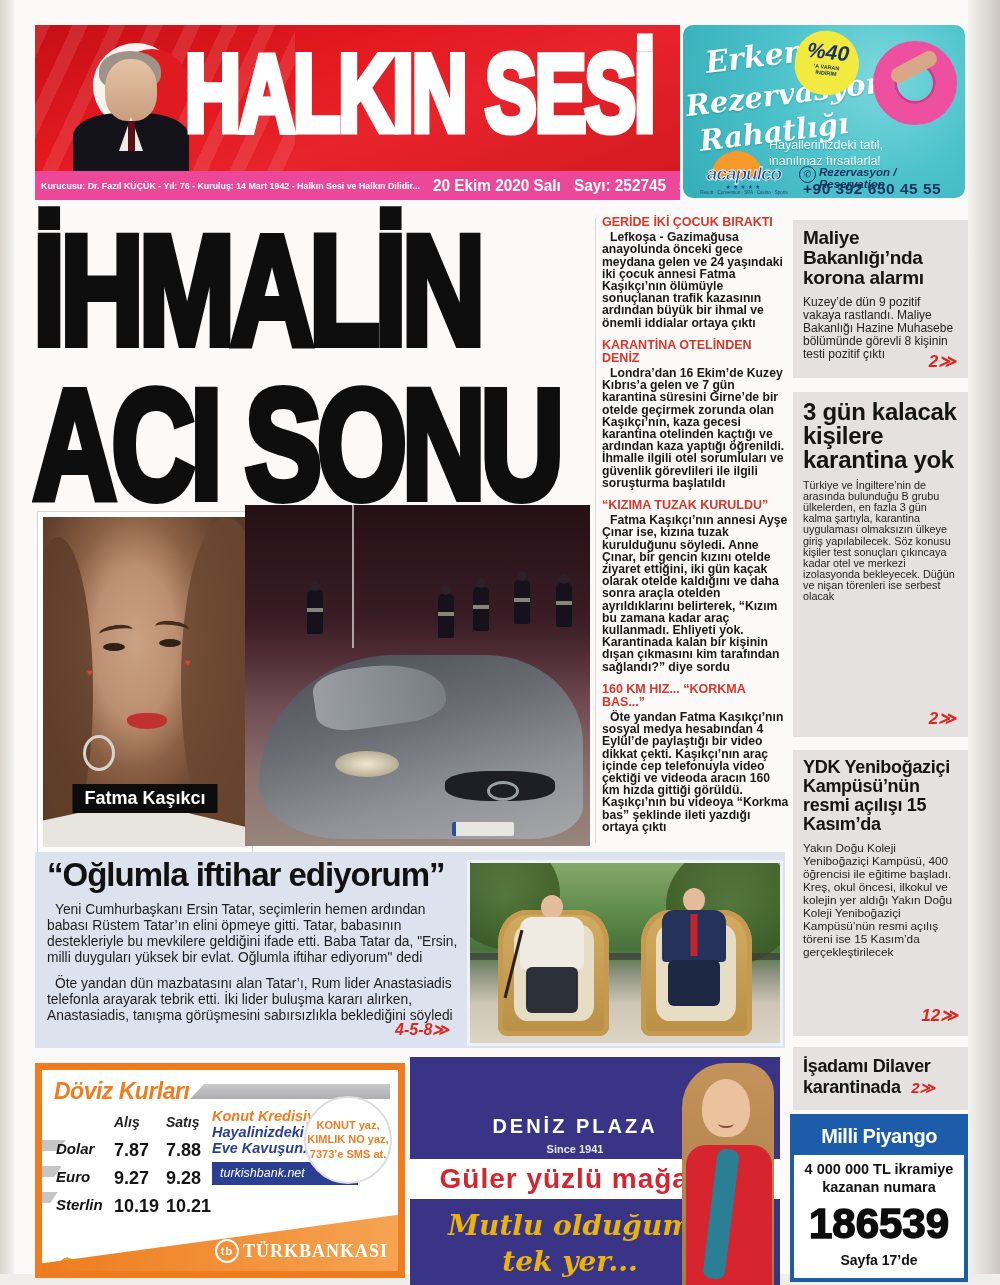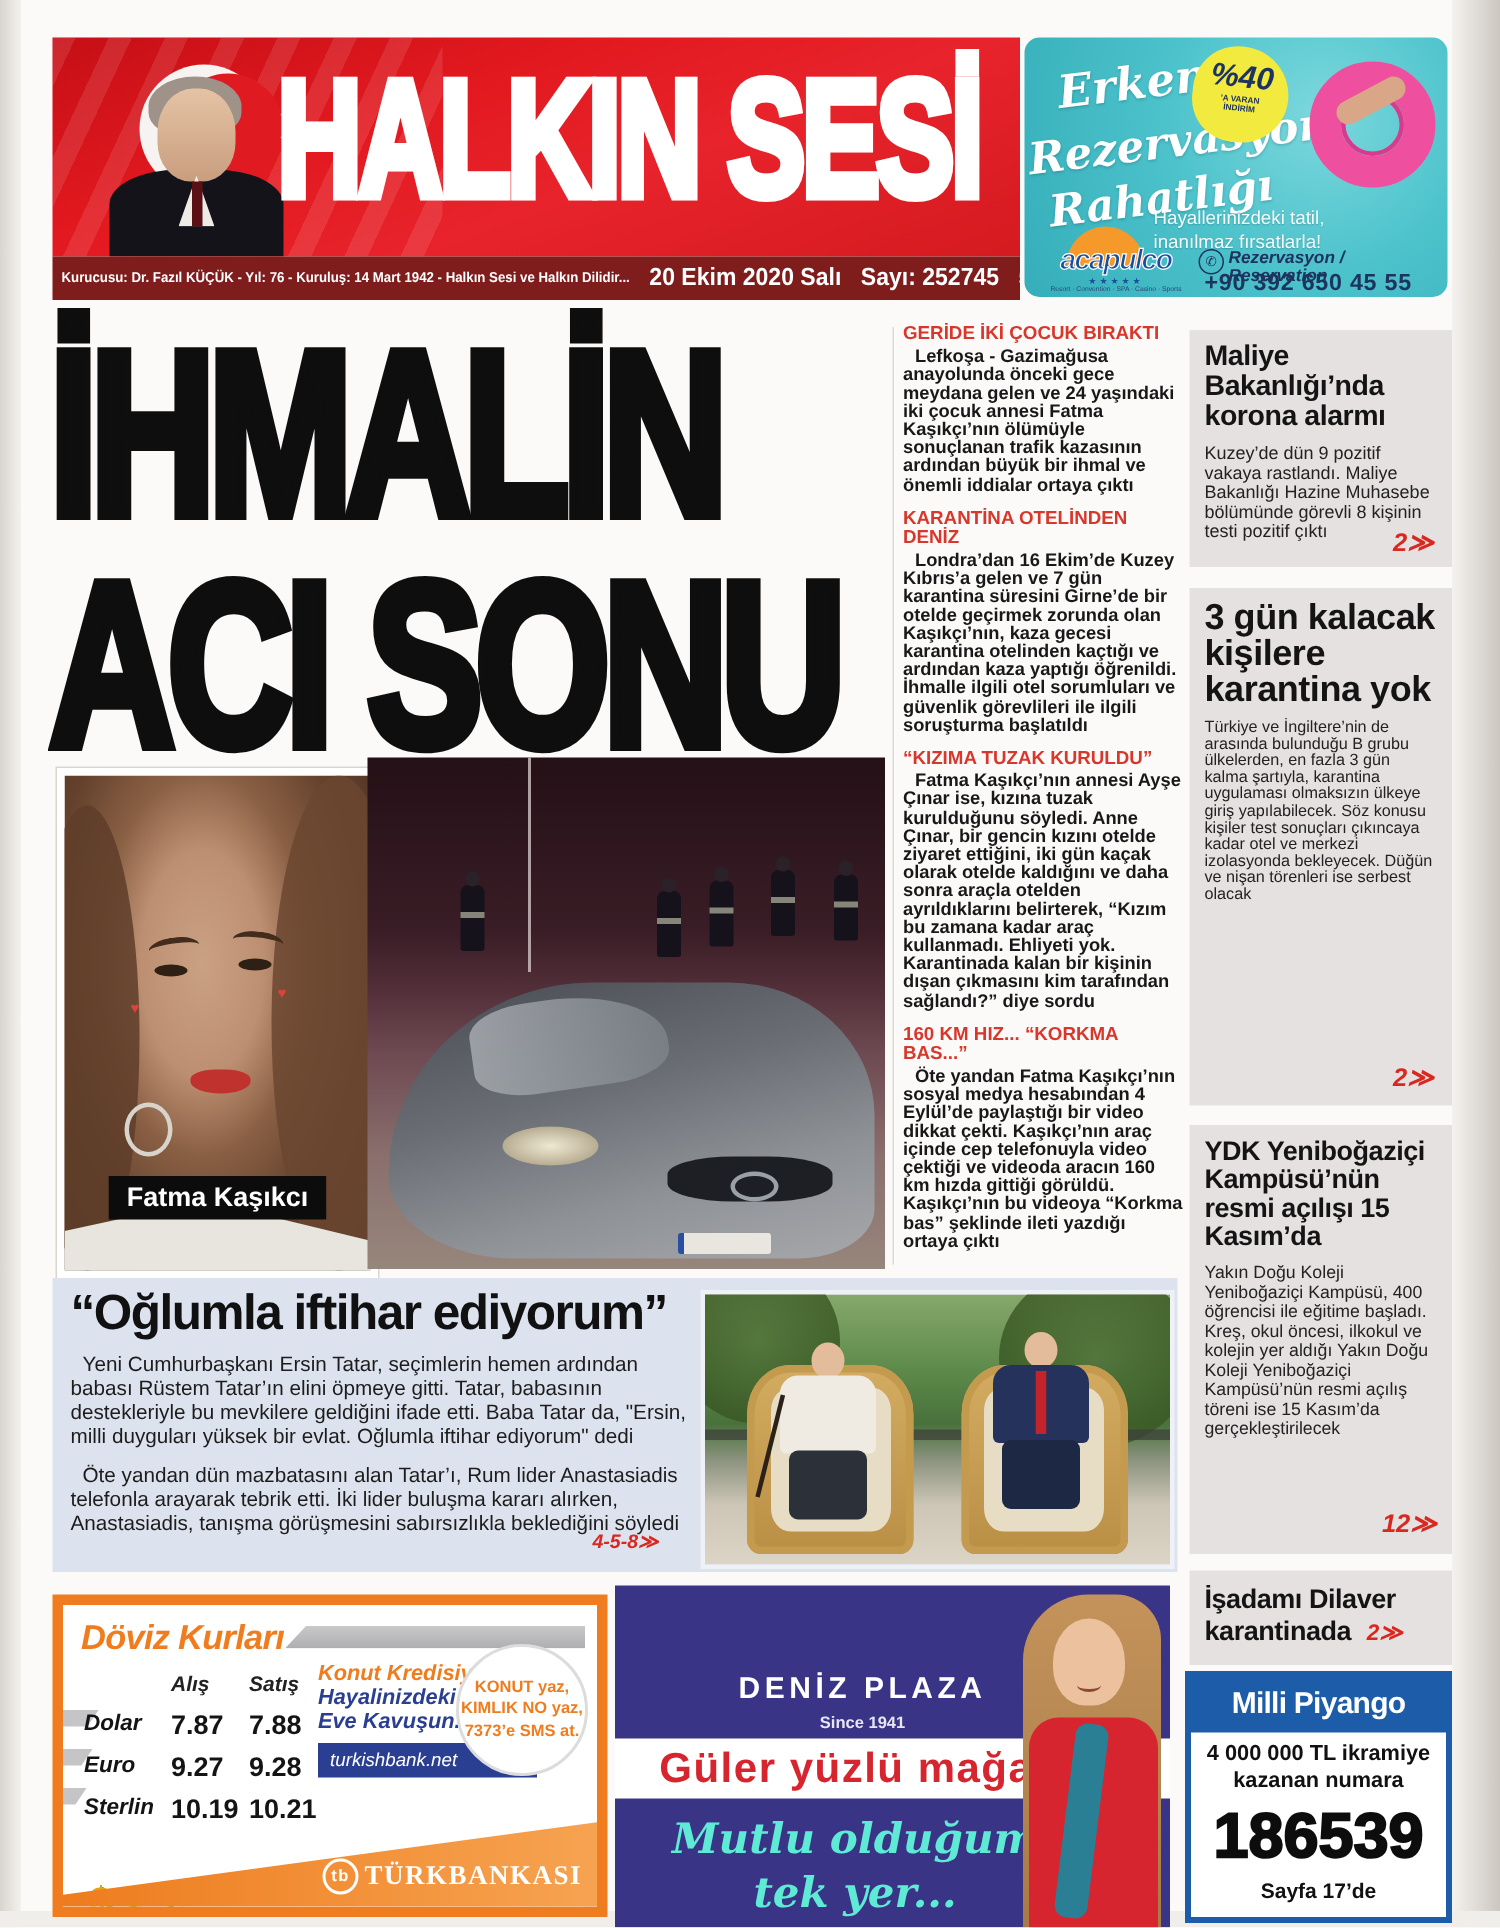--- a/index.html
+++ b/index.html
@@ -18,21 +18,21 @@
   .crescent-b{left:80px;top:24px;width:74px;height:74px;border-radius:50%;background:#df1b21;}
   .flag-star{left:148px;top:38px;color:#f6f3f1;font-size:34px;transform:rotate(18deg);}
   .portrait{left:30px;top:26px;width:130px;height:120px;}
   .p-hair{position:absolute;left:34px;top:0;width:62px;height:40px;border-radius:50% 50% 40% 40%;background:#9e9289;}
   .p-face{position:absolute;left:40px;top:8px;width:52px;height:62px;border-radius:46% 46% 42% 42%;background:linear-gradient(180deg,#e4c3a4,#c99e7f);}
   .p-suit{position:absolute;left:8px;top:62px;width:116px;height:58px;border-radius:40% 40% 0 0;background:#14131a;}
   .p-shirt{position:absolute;left:54px;top:66px;width:24px;height:34px;background:#efece8;clip-path:polygon(50% 0,100% 100%,0 100%);}
   .p-tie{position:absolute;left:63px;top:70px;width:7px;height:30px;background:#5a1014;}
   .mast-title{left:150px;top:14px;font-weight:bold;font-size:76px;line-height:1;color:#ffffff;
               -webkit-text-stroke:5px #ffffff;letter-spacing:-2px;transform:scale(1.02,1.44);transform-origin:left top;white-space:nowrap;}
-  .founder-strip{left:35px;top:171px;width:645px;height:29px;background:#7f1d1d;color:#fff;overflow:hidden;}
+  .founder-strip{left:35px;top:171px;width:645px;height:29px;background:#ec4899;color:#fff;overflow:hidden;}
   .founder-inner{position:absolute;left:6px;top:0;width:690px;height:29px;display:flex;align-items:center;gap:14px;transform:scaleX(0.93);transform-origin:left center;}
   .founder-line{font-size:9.5px;font-weight:bold;white-space:nowrap;}
   .date-big{font-size:16.5px;font-weight:bold;white-space:nowrap;}
 
   
   .acapulco{left:683px;top:25px;width:282px;height:173px;border-radius:10px;overflow:hidden;
             background:radial-gradient(circle at 70% 30%,#7cd8dd 0%,#4cc2cb 45%,#35aeb9 100%);}
   .aca-script{position:absolute;color:#fff;font-family:"DejaVu Serif",serif;font-style:italic;font-weight:bold;transform:rotate(-7deg);text-shadow:0 1px 2px rgba(0,60,70,.25);white-space:nowrap;}
   .aca-badge{position:absolute;left:112px;top:6px;width:64px;height:64px;background:#f2ea3f;border-radius:48% 52% 50% 46%;transform:rotate(6deg);text-align:center;color:#1d3460;}
   .aca-donut{position:absolute;left:190px;top:16px;width:42px;height:42px;border:21px solid #ee4f9f;border-radius:50%;box-shadow:inset 0 0 0 3px #d93b8c;}
@@ -82,21 +82,21 @@
   .c-lamp{position:absolute;left:26%;top:72%;width:64px;height:26px;border-radius:50%;background:radial-gradient(#efe9d2,#b7ad93 70%,rgba(0,0,0,0) 75%);}
   .c-grill{position:absolute;left:58%;top:78%;width:110px;height:30px;border-radius:40%;background:#1d1f24;}
   .c-logo{position:absolute;left:70%;top:81%;width:26px;height:14px;border:3px solid #9ba0a6;border-radius:50%;}
   .c-plate{position:absolute;left:60%;top:93%;width:58px;height:14px;background:#e8e6df;border-left:4px solid #2b4fa0;border-radius:2px;}
 
   
   .tatar{left:35px;top:852px;width:750px;height:196px;background:#dde3ee;}
   .t-title{position:absolute;left:12px;top:4px;color:#111;font-size:33px;font-weight:bold;letter-spacing:-1px;}
   .t-body{position:absolute;left:12px;top:50px;width:412px;color:#1c1c1c;font-size:13.8px;line-height:1.16;}
   .t-body p{margin:0 0 10px 0;text-indent:8px;}
-  .t-ref{position:absolute;left:360px;top:168px;color:#d8281f;font-size:13px;font-weight:bold;font-style:italic;}
+  .t-ref{position:absolute;left:360px;top:168px;color:#d8281f;font-size:16px;font-weight:bold;font-style:italic;}
   .t-photo{position:absolute;left:432px;top:8px;width:310px;height:180px;border:3px solid #eef1f6;overflow:hidden;
            background:linear-gradient(180deg,#86a86b 0%,#5d8a4a 28%,#49713c 48%,#8f9582 62%,#cdc6b6 78%,#dcd5c6 100%);}
   .tp-bush{position:absolute;border-radius:50%;background:radial-gradient(#4e7038,#35521f 80%);opacity:.8;}
   .tp-rail{position:absolute;left:0;top:50%;width:100%;height:7px;background:#3c4038;opacity:.75;}
   .tp-chair{position:absolute;top:26%;width:36%;height:70%;background:linear-gradient(#d3ac62,#b98f45);border-radius:26% 26% 8% 8%;box-shadow:inset 0 0 0 5px #c49a4e;}
   .tp-cushion{position:absolute;left:14%;top:12%;width:72%;height:76%;background:#e7ddc4;border-radius:16%;}
   .tp-man{position:absolute;}
   .tp-head{position:absolute;left:50%;transform:translateX(-50%);top:0;width:22px;height:24px;border-radius:50%;background:#e3bd9b;}
   .tp-torso1{position:absolute;left:0;top:22px;width:100%;height:52px;border-radius:12px 12px 4px 4px;background:#f0ebe2;}
   .tp-torso2{position:absolute;left:0;top:22px;width:100%;height:52px;border-radius:12px 12px 4px 4px;background:#25335c;}
@@ -122,21 +122,21 @@
   .dv-bank{position:absolute;right:10px;bottom:8px;color:#fff;font-family:"Liberation Serif",serif;font-size:18px;font-weight:bold;letter-spacing:1px;}
   .dv-tb{display:inline-block;border:2px solid #fff;border-radius:50%;width:20px;height:20px;line-height:20px;text-align:center;font-size:11px;font-family:"Liberation Sans",sans-serif;margin-right:4px;vertical-align:2px;}
 
   
   .deniz{left:410px;top:1057px;width:370px;height:228px;background:#3a3487;overflow:hidden;}
   .dz-logo{position:absolute;left:0;top:4px;width:330px;text-align:center;color:#fff;font-size:46px;font-weight:bold;letter-spacing:-3px;font-family:"DejaVu Serif",serif;}
   .dz-name{position:absolute;left:0;top:58px;width:330px;text-align:center;color:#fff;font-size:20px;font-weight:bold;letter-spacing:3px;}
   .dz-since{position:absolute;left:0;top:86px;width:330px;text-align:center;color:#e8e6f4;font-size:11px;font-weight:bold;}
   .dz-band{position:absolute;left:0;top:102px;width:100%;height:40px;background:#fff;}
   .dz-band-text{position:absolute;left:0;top:4px;width:340px;text-align:center;color:#d6252f;font-size:28px;font-weight:bold;letter-spacing:1px;}
-  .dz-script{position:absolute;left:0;width:320px;text-align:center;color:#5eead4;font-family:"DejaVu Serif",serif;font-style:italic;font-weight:bold;font-size:28px;}
+  .dz-script{position:absolute;left:0;width:320px;text-align:center;color:#eab308;font-family:"DejaVu Serif",serif;font-style:italic;font-weight:bold;font-size:28px;}
   .dz-girl-hair{position:absolute;left:272px;top:6px;width:92px;height:222px;border-radius:44px 30px 0 0;background:linear-gradient(#c4935c,#a87a45);}
   .dz-girl-face{position:absolute;left:292px;top:22px;width:48px;height:58px;border-radius:50% 50% 44% 44%;background:#ecc29e;}
   .dz-girl-smile{position:absolute;left:308px;top:62px;width:16px;height:7px;border-bottom:2.5px solid #8a4a3a;border-radius:50%;}
   .dz-girl-shirt{position:absolute;left:276px;top:88px;width:86px;height:140px;border-radius:20px 20px 0 0;background:#d6252f;}
   .dz-strap{position:absolute;left:300px;top:92px;width:22px;height:130px;background:#2b7f95;transform:rotate(7deg);border-radius:8px;}
 
   
   .sbox{left:793px;width:175px;background:#e5e1e0;box-sizing:border-box;padding:8px 10px;}
   .s-title{color:#141414;font-weight:bold;letter-spacing:-0.3px;}
   .s-body{color:#222;margin-top:8px;}

